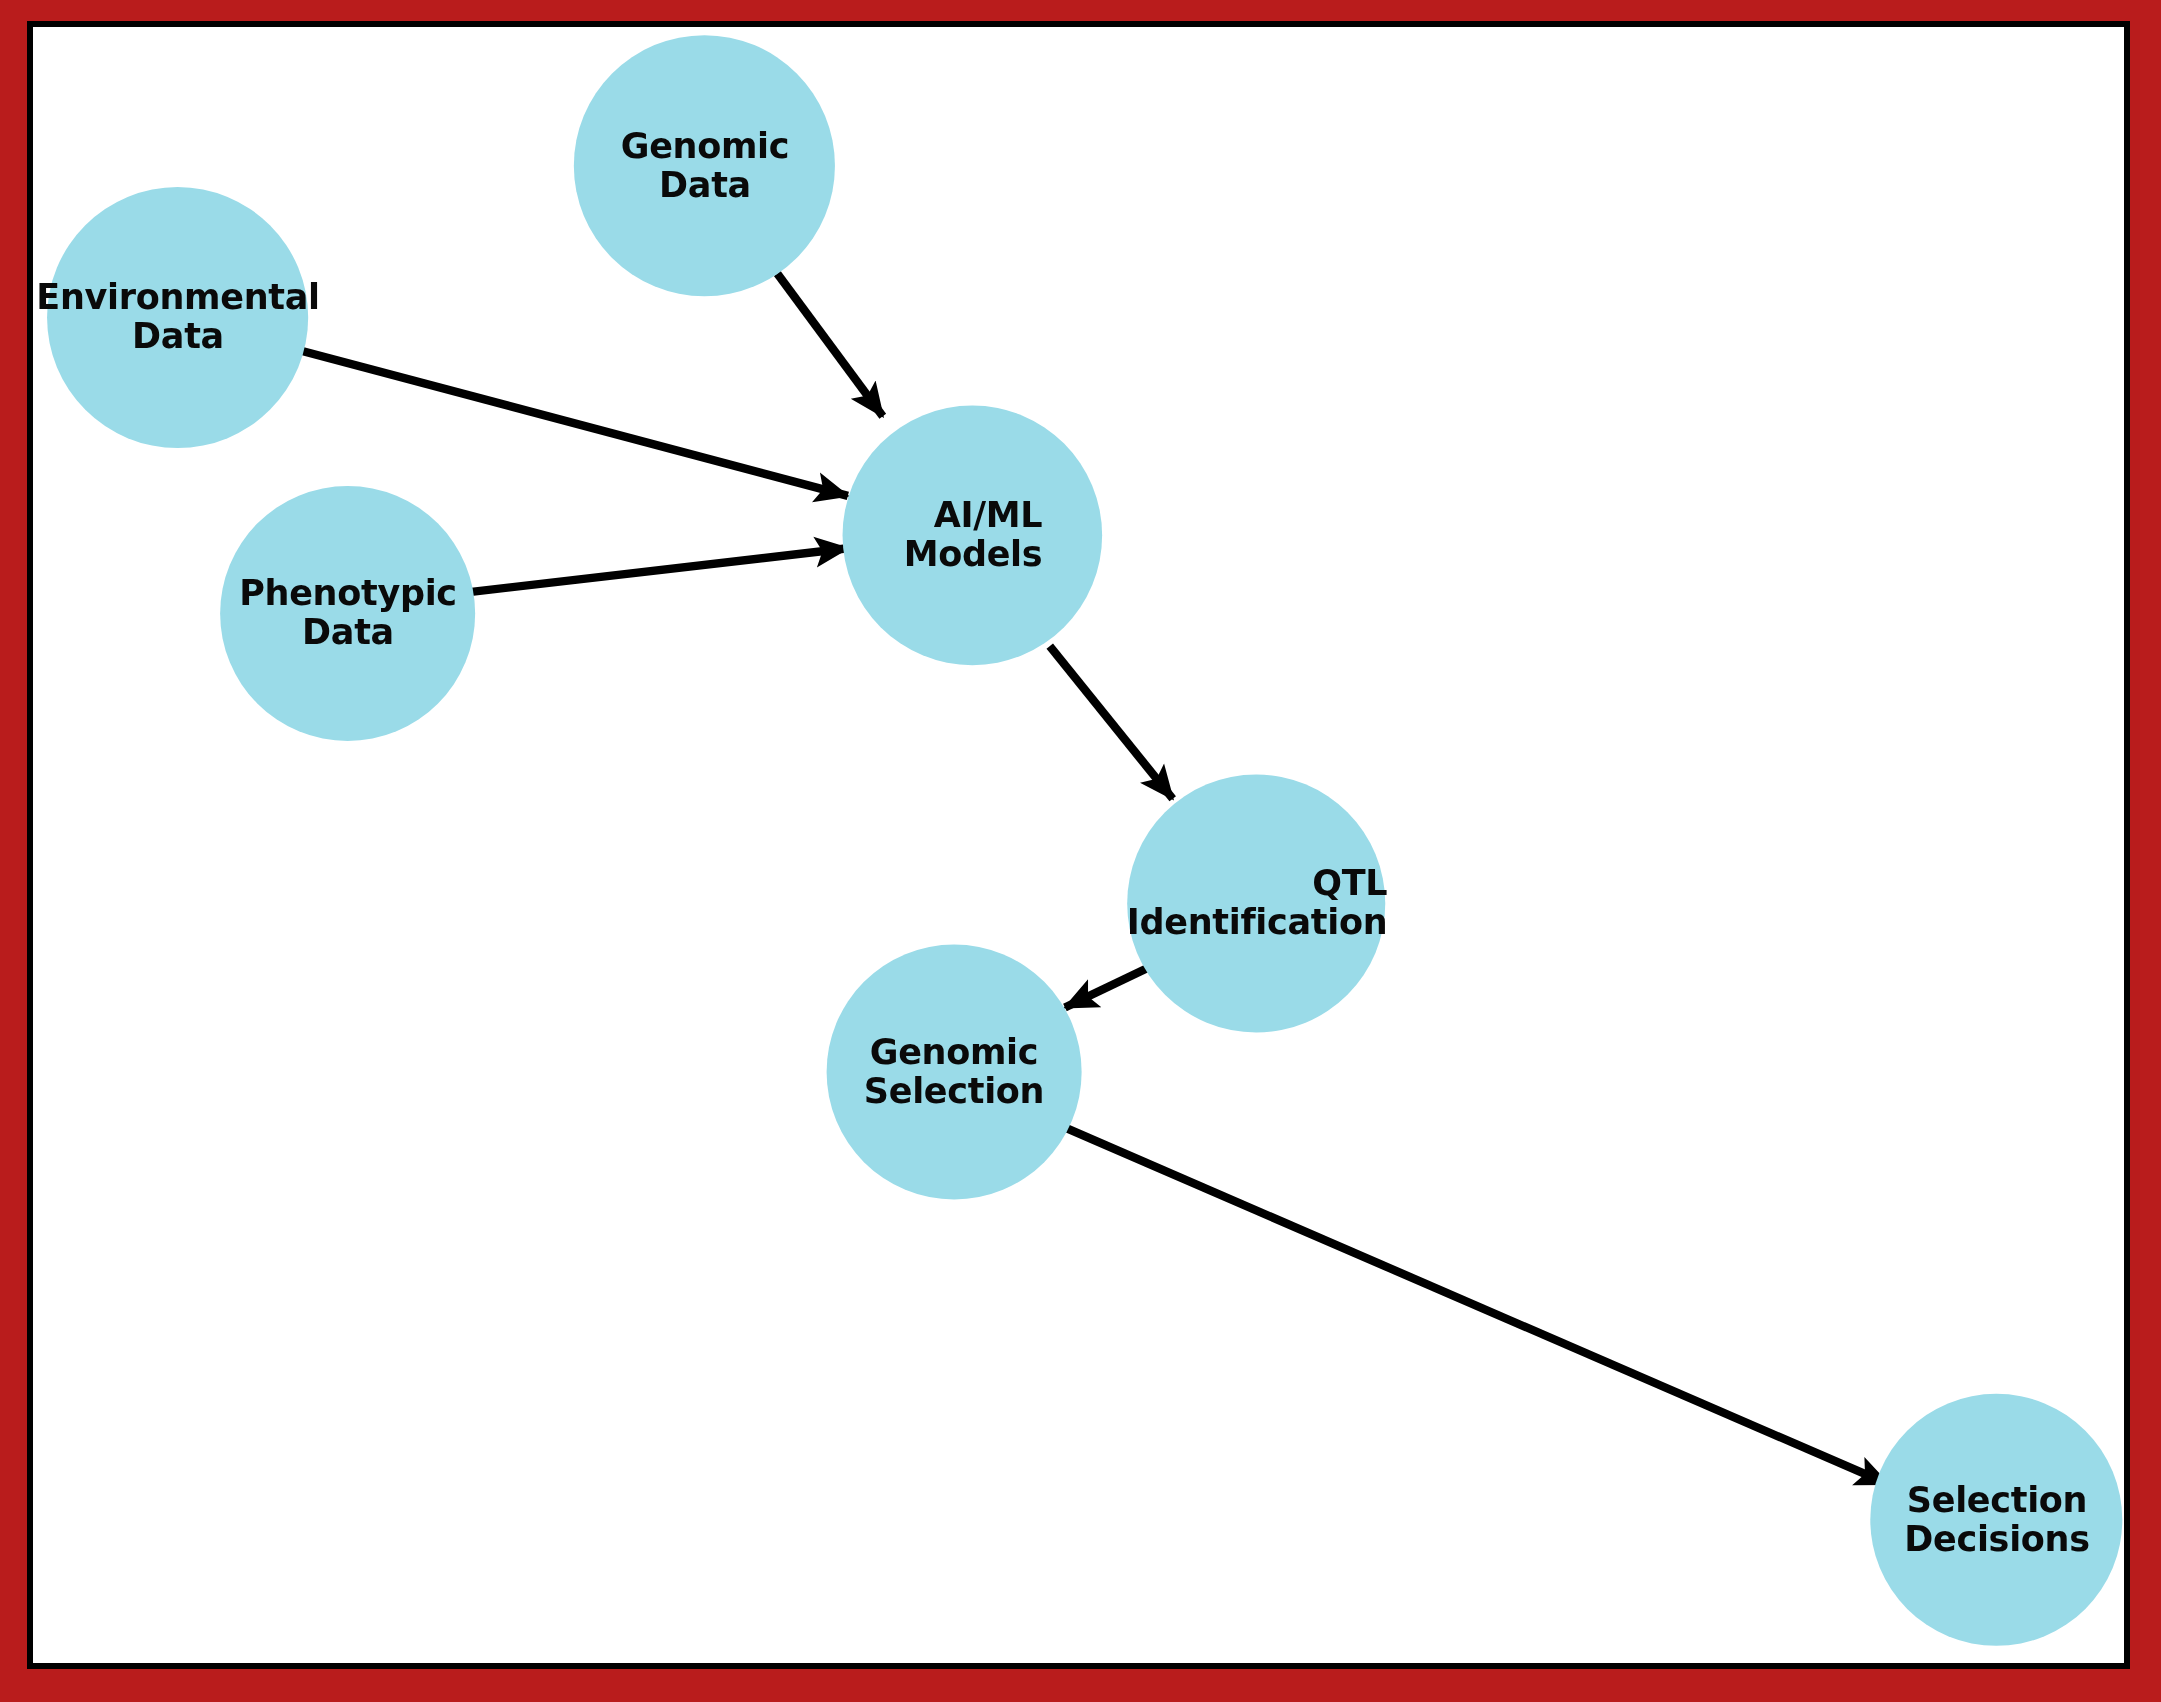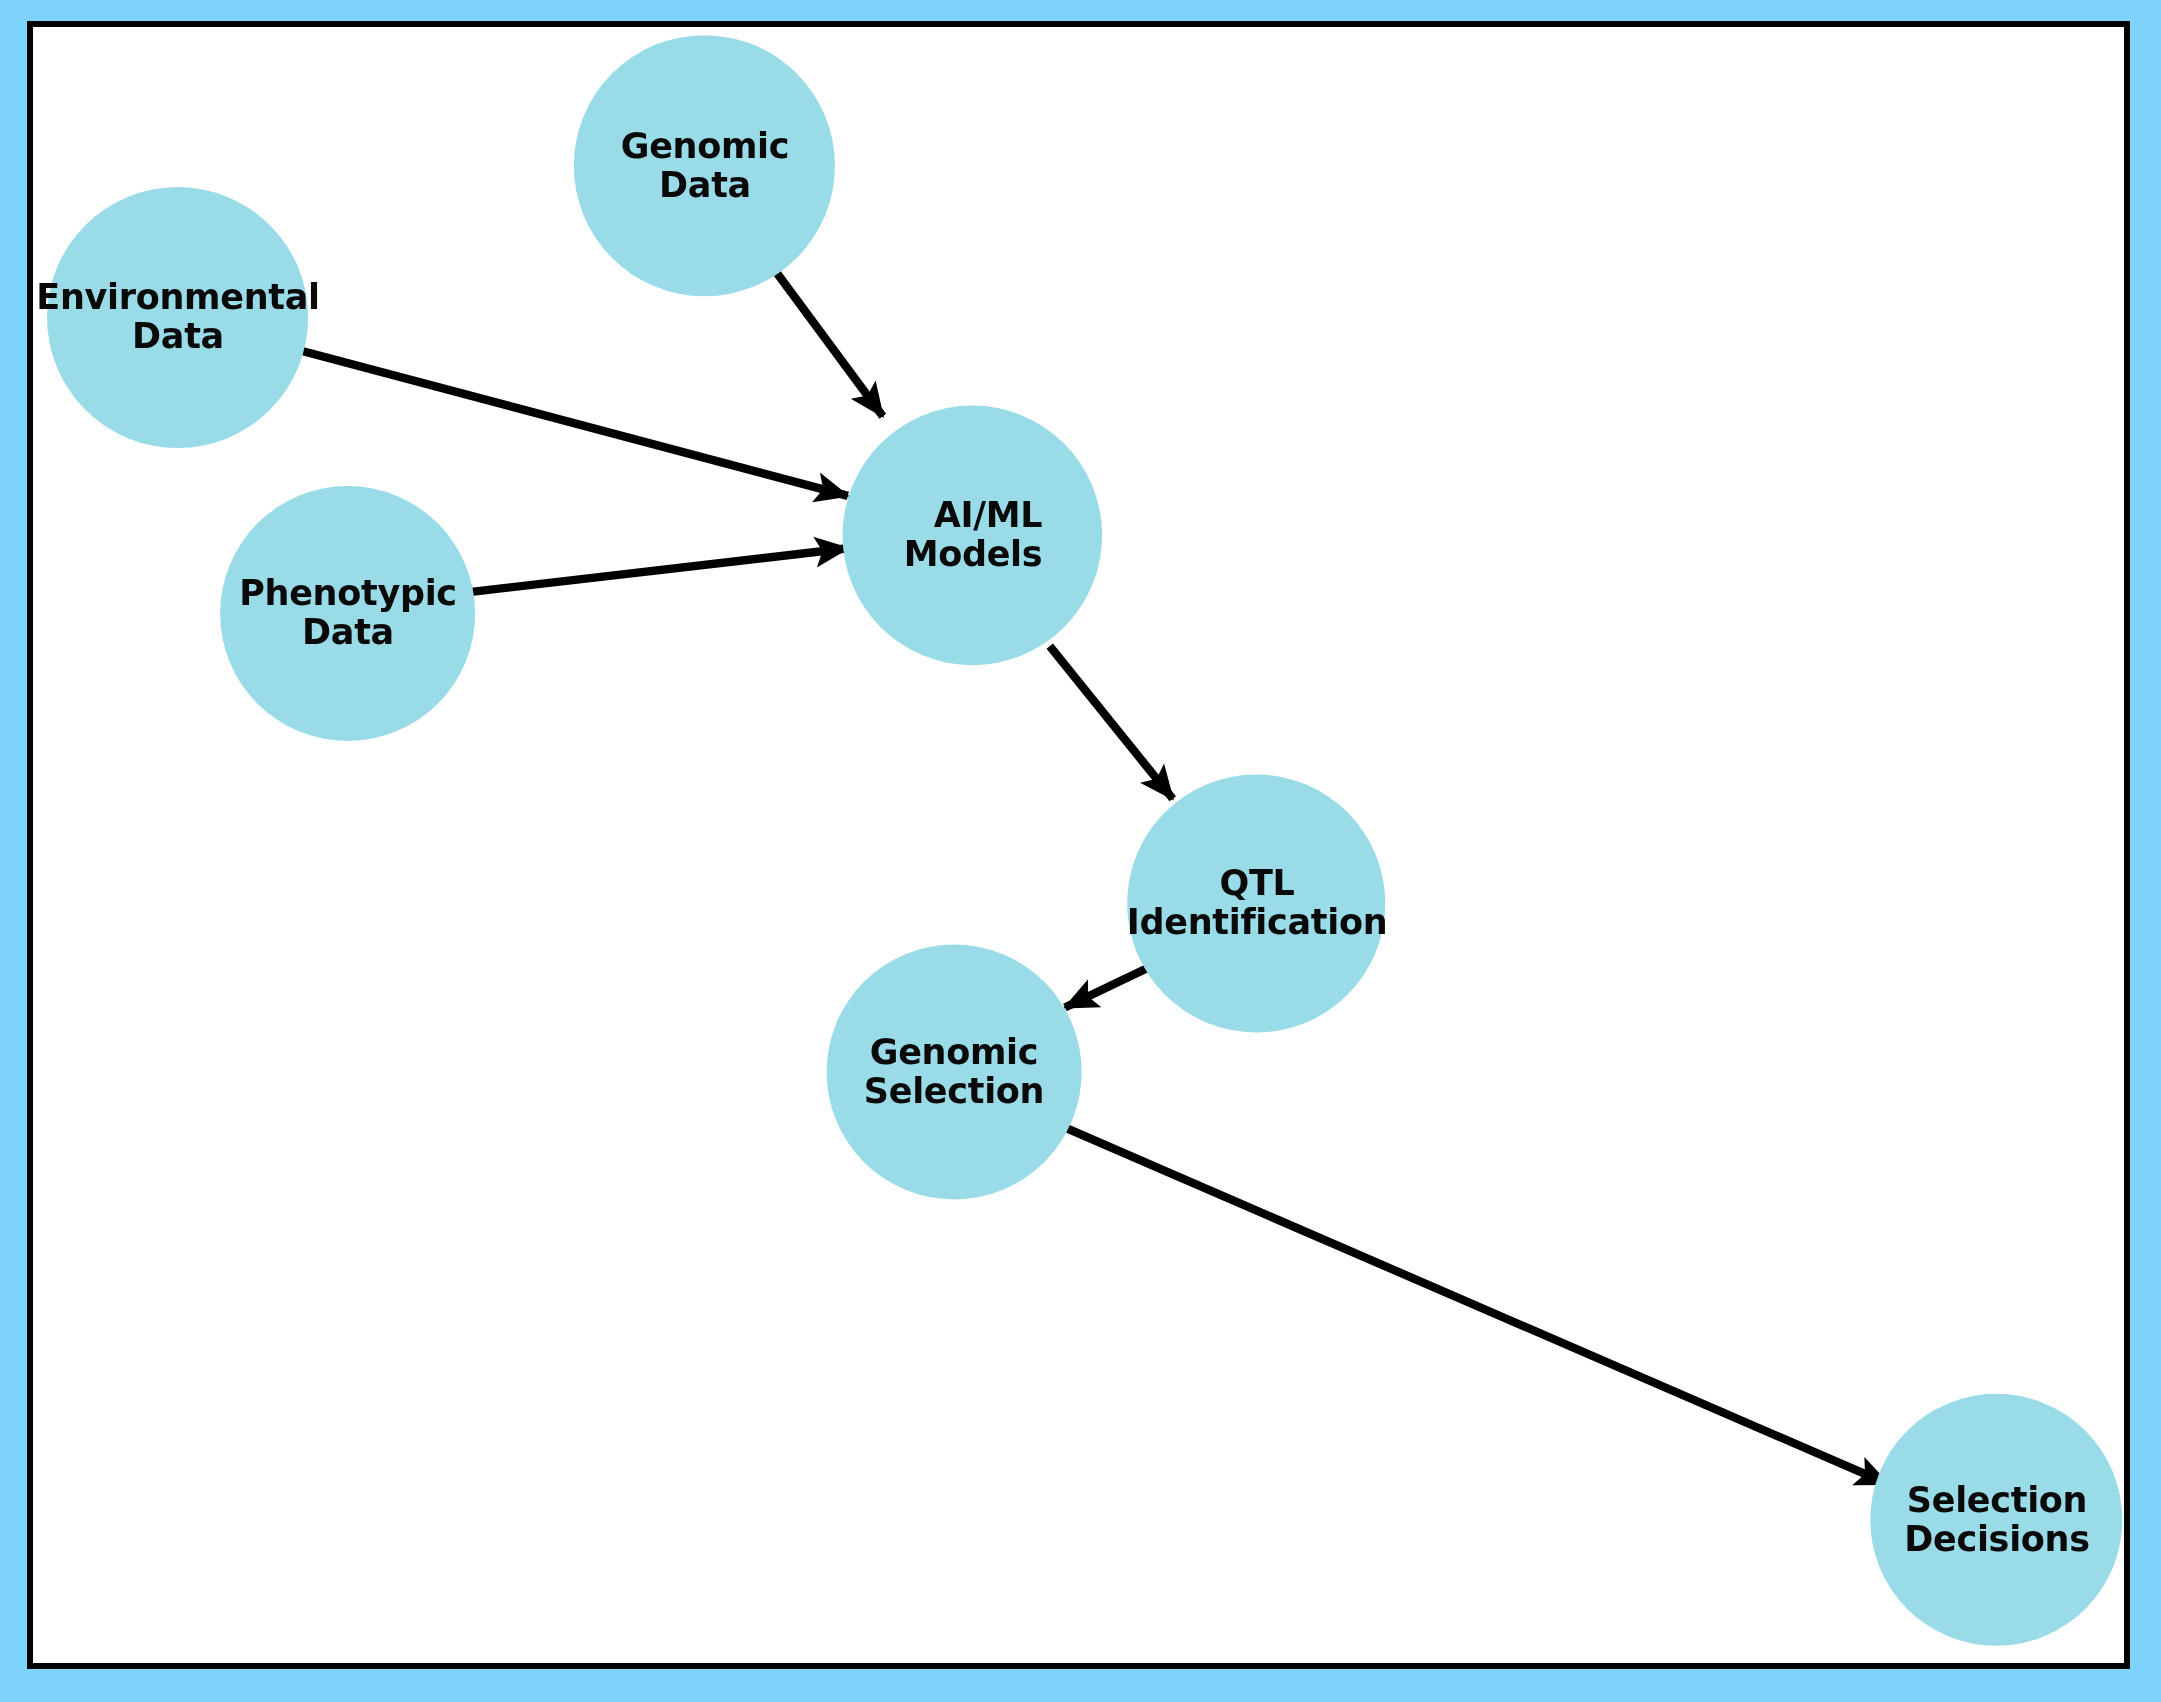--- a/index.html
+++ b/index.html
@@ -4,21 +4,21 @@
 <style>
   html, body {
     margin: 0;
     padding: 0;
     background: #ffffff;
   }
   #canvas {
     position: relative;
     width: 2161px;
     height: 1703px;
-    background: #7dd3fc;
+    background: #b91c1c;
     overflow: hidden;
     font-family: "DejaVu Sans", sans-serif;
   }
   #frame {
     position: absolute;
     left: 26.6px;
     top: 21px;
     width: 2103px;
     height: 1648px;
     border: 6.8px solid #000000;
@@ -79,21 +79,21 @@
 
   <div id="label-layer">
       <div class="node-label" style="left: 705px; top: 166px; font-size: 35px; color: rgb(10, 10, 10);">Genomic
 Data</div>
       <div class="node-label" style="left: 178px; top: 317px; font-size: 35px; color: rgb(10, 10, 10);">Environmental
 Data</div>
       <div class="node-label" style="left: 348px; top: 613px; font-size: 35px; color: rgb(10, 10, 10);">Phenotypic
 Data</div>
       <div class="node-label" style="left: 973px; top: 535px; font-size: 35px; color: rgb(10, 10, 10); text-align: right;">AI/ML
 Models</div>
-      <div class="node-label" style="left: 1257px; top: 903px; font-size: 35px; color: rgb(10, 10, 10);">QTL
+      <div class="node-label" style="left: 1257px; top: 903px; font-size: 35px; color: rgb(10, 10, 10); text-align: right;">QTL
 Identification</div>
       <div class="node-label" style="left: 954px; top: 1072px; font-size: 35px; color: rgb(10, 10, 10);">Genomic
 Selection</div>
       <div class="node-label" style="left: 1997px; top: 1520px; font-size: 35px; color: rgb(10, 10, 10);">Selection
 Decisions</div>
     </div>
 
 </div>
 
 

